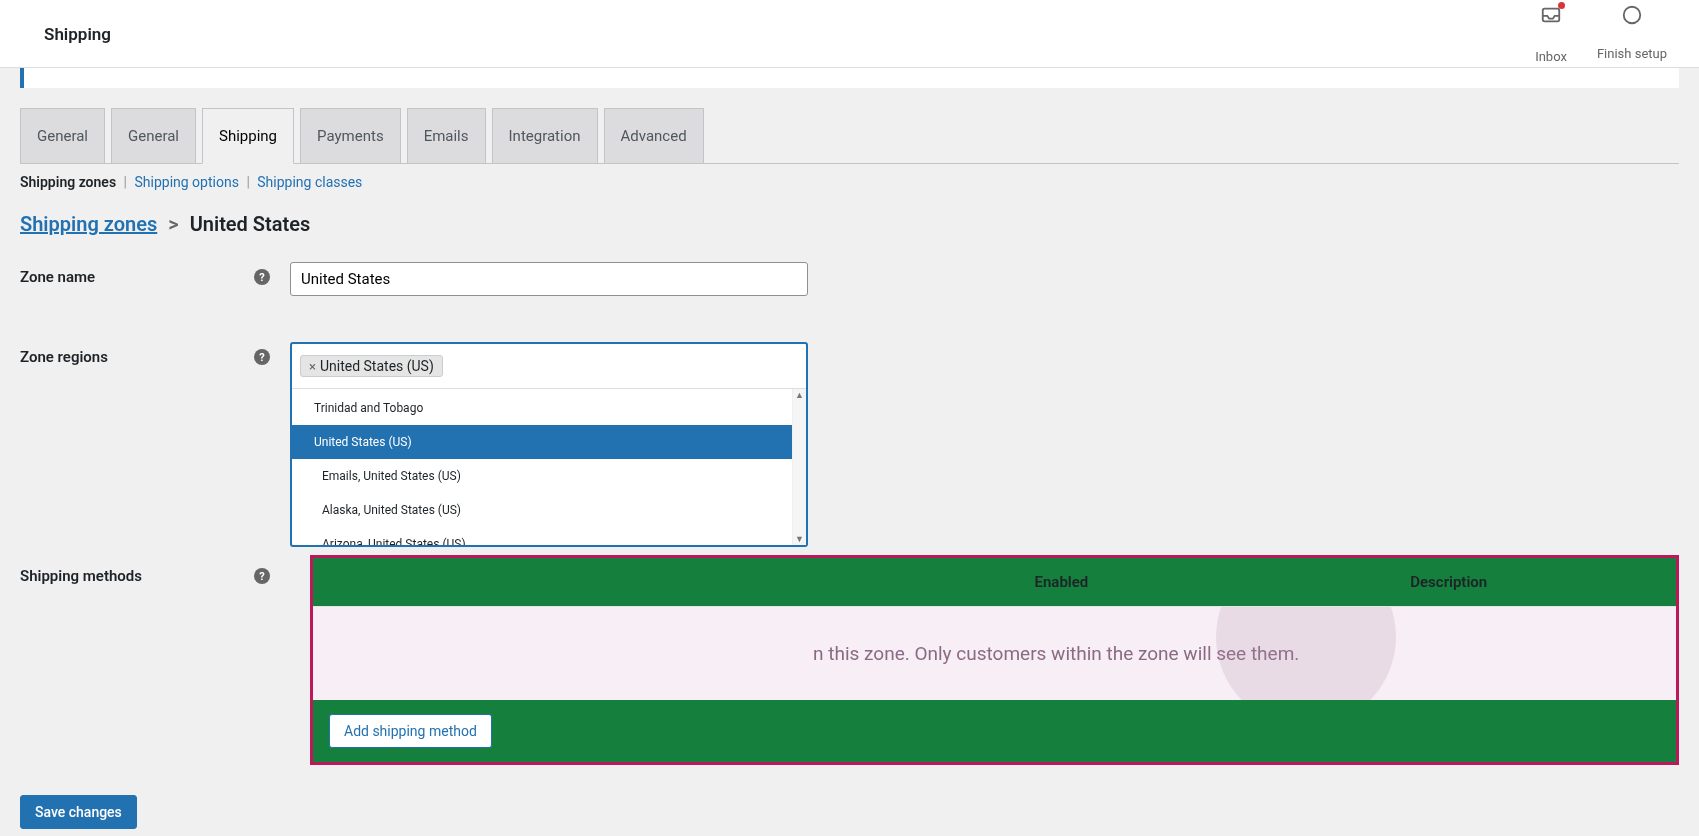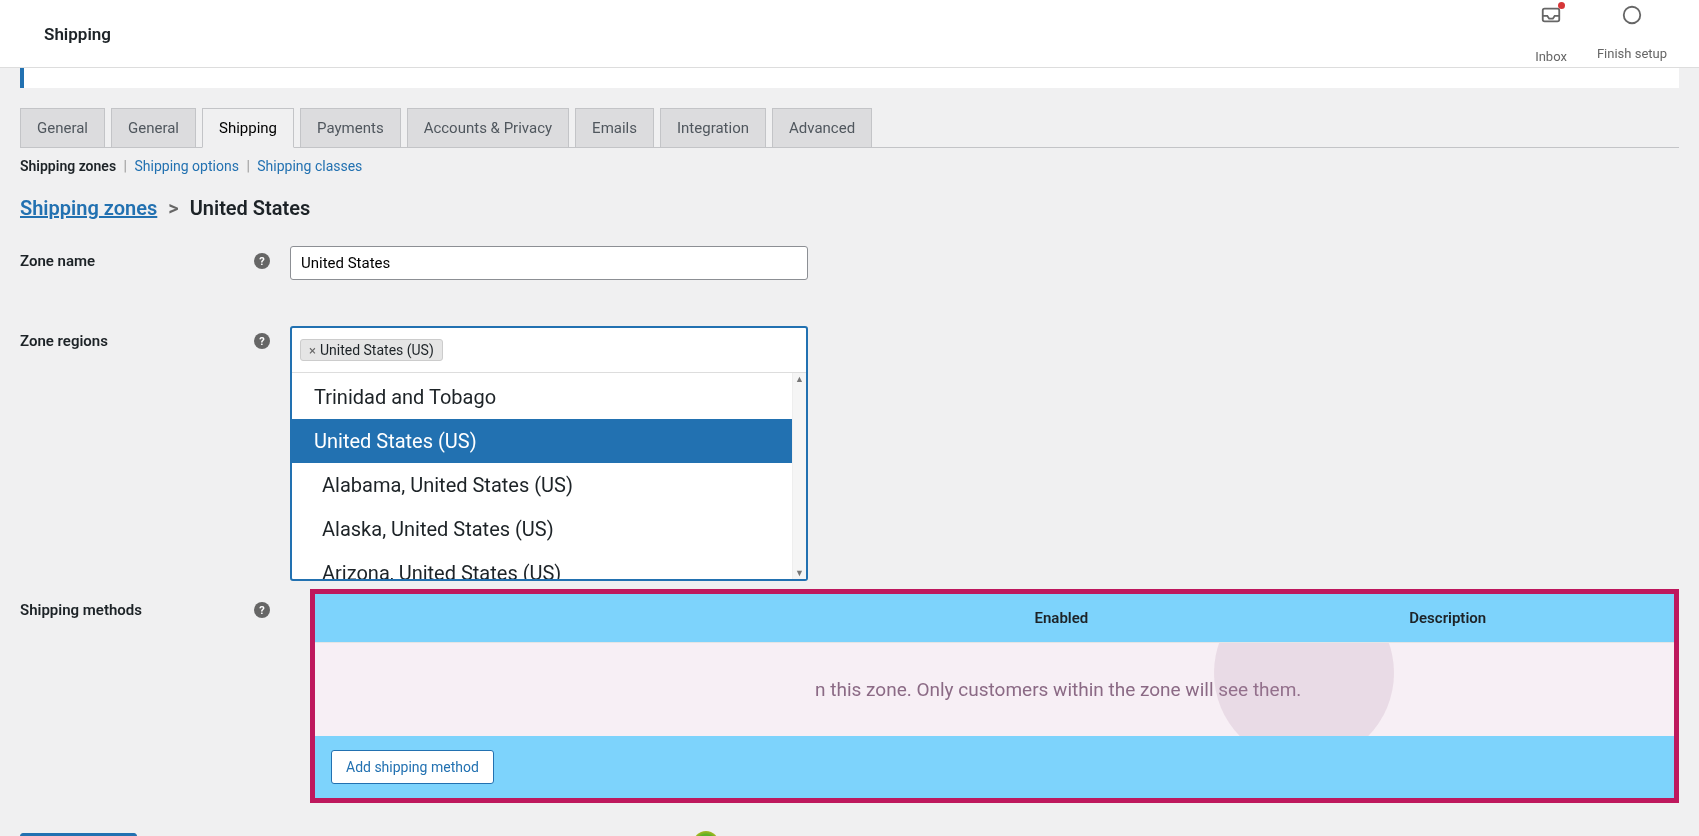--- a/index.html
+++ b/index.html
@@ -11,21 +11,21 @@
     .top-bar-item { display: flex; flex-direction: column; align-items: center; gap: 20px; cursor: pointer; color: #666; font-size: 13px; }
     .top-bar-item svg { width: 22px; height: 22px; }
     .top-bar-item .icon-wrap { position: relative; }
     .top-bar-item .dot { position: absolute; top: -2px; right: -3px; width: 7px; height: 7px; background: #d63638; border-radius: 50%; }
     
     .content-wrap { padding: 0 20px 20px; }
     .notice-stub { height: 20px; margin: 0 0 20px 0; }
     .notice-stub-inner { height: 100%; border-left: 4px solid #2271b1; background: #fff; }
     
     .nav-tabs { display: flex; border-bottom: 1px solid #c3c4c7; margin-bottom: 10px; }
-    .nav-tab { background: #dcdcde; color: #50575e; padding: 10px 16px; margin-right: 6px; border: 1px solid #c3c4c7; border-bottom: none; cursor: pointer; font-size: 15px; }
+    .nav-tab { background: #dcdcde; color: #50575e; padding: 18px 16px; margin-right: 6px; border: 1px solid #c3c4c7; border-bottom: none; cursor: pointer; font-size: 15px; }
     .nav-tab.active { background: #f0f0f1; color: #000; border-bottom: 1px solid #f0f0f1; margin-bottom: -1px; }
     
     .sub-nav { margin-bottom: 22px; font-size: 14px; }
     .sub-nav a { color: #2271b1; text-decoration: none; cursor: pointer; }
     .sub-nav .current { color: #1d2327; font-weight: 600; }
     .sub-nav .sep { color: #999; margin: 0 4px; }
     
     .breadcrumb { font-size: 20px; font-weight: 600; margin-bottom: 26px; }
     .breadcrumb a { color: #2271b1; text-decoration: underline; }
     .breadcrumb .arrow { margin: 0 6px; color: #666; }
@@ -34,33 +34,33 @@
     .form-label { width: 270px; font-size: 15px; font-weight: 600; display: flex; align-items: center; justify-content: space-between; padding-right: 20px; padding-top: 6px; }
     .help-icon { width: 16px; height: 16px; border-radius: 50%; background: #666; color: #fff; display: inline-flex; align-items: center; justify-content: center; font-size: 11px; font-weight: bold; cursor: help; }
     .form-field { width: 518px; }
     .text-input { width: 100%; padding: 7px 10px; border: 1px solid #8c8f94; border-radius: 3px; font-size: 15px; background: #fff; }
     
     .select2-container { width: 518px; border: 2px solid #2271b1; border-radius: 3px; background: #fff; position: relative; }
     .select2-selection { padding: 7px 8px; min-height: 44px; display: flex; flex-wrap: wrap; gap: 4px; align-items: center; }
     .select2-tag { background: #e5e5e5; border: 1px solid #ccc; border-radius: 3px; padding: 2px 8px; font-size: 14px; display: inline-flex; align-items: center; gap: 4px; }
     .select2-tag-remove { color: #666; cursor: pointer; font-size: 13px; }
     .select2-dropdown { border-top: 1px solid #ddd; max-height: 228px; overflow: hidden; position: relative; }
-    .select2-option { padding: 10px 22px; font-size: 20px; cursor: pointer; }
+    .select2-option { padding: 10px 22px; font-size: 12px; cursor: pointer; }
     .select2-option.sub { padding-left: 30px; }
     .select2-option.highlighted { background: #2271b1; color: #fff; position: relative; }
     .select2-option.sub { padding-left: 30px; }
     .select2-option:first-child { padding-top: 12px; }
     .scroll-track { position: absolute; right: 0; top: 0; bottom: 0; width: 14px; background: #f5f5f5; border-left: 1px solid #eee; }
     .scroll-arrow { height: 12px; display: flex; align-items: center; justify-content: center; color: #777; font-size: 9px; }
     .scroll-arrow.top { position: absolute; top: 0; left: 0; right: 0; }
     .scroll-arrow.bot { position: absolute; bottom: 0; left: 0; right: 0; }
     
     .cursor-mark { position: absolute; width: 26px; height: 26px; border-radius: 50%; background: radial-gradient(circle, #7fd04a 0%, #5ab025 50%, #f0c020 90%); pointer-events: none; z-index: 100; left: 403px; top: 505px; }
     
-    .methods-table-wrap { margin-left: 290px; margin-top: -30px; margin-bottom: 10px; border: 5px solid #be185d; background: #7dd3fc; border-radius: 0; position: relative; width: calc(100% - 290px); }
+    .methods-table-wrap { margin-left: 290px; margin-top: -30px; margin-bottom: 10px; border: 3px solid #be185d; background: #15803d; border-radius: 0; position: relative; width: calc(100% - 290px); }
     .methods-header { display: flex; border-bottom: 1px solid #e5e5e5; padding: 15px 20px; font-size: 15px; font-weight: 600; }
     .methods-header span:nth-child(1) { flex: 2; visibility: hidden; }
     .methods-header span:nth-child(2) { flex: 1; text-align: left; padding-left: 210px; }
     .methods-header span:nth-child(3) { flex: 1; text-align: left; padding-left: 130px;}
     .methods-body { padding: 35px 20px; background: linear-gradient(45deg, #f7eff5, #f7eff5); color: #8b6a85; font-size: 19px; text-align: left; padding-left: 500px; position: relative; overflow: hidden;}
     .methods-body::before { content: ''; position: absolute; right: 280px; top: -60px; width: 180px; height: 180px; border-radius: 50%; background: rgba(180,140,170,0.2); }
     .methods-footer { padding: 14px 16px; border-radius: 6px; }
     
     .form-row.methods-row { margin-bottom: 0; }
     .form-row.methods-row .form-label { padding-top: 0; }
@@ -99,21 +99,20 @@
 <div class="content-wrap">
   <div class="notice-stub">
       <div class="notice-stub-inner"></div>
     </div>
 
   <div class="nav-tabs">
     <div class="nav-tab">General</div>
     <div class="nav-tab">General</div>
     <div class="nav-tab active">Shipping</div>
     <div class="nav-tab">Payments</div>
-    <div class="nav-tab">Accounts &amp; Privacy</div>
     <div class="nav-tab">Emails</div>
     <div class="nav-tab">Integration</div>
     <div class="nav-tab">Advanced</div>
   </div>
 
   <div class="sub-nav">
     <span class="current">Shipping zones</span>
     <span class="sep">|</span>
     <a>Shipping options</a>
     <span class="sep">|</span>
@@ -145,21 +144,21 @@
       <div class="select2-container">
         <div class="select2-selection">
           <span class="select2-tag">
             <span class="select2-tag-remove">×</span>
             <span>United States (US)</span>
           </span>
         </div>
         <div class="select2-dropdown">
           <div class="select2-option">Trinidad and Tobago</div>
           <div class="select2-option highlighted">United States (US)</div>
-          <div class="select2-option sub">Alabama, United States (US)</div>
+          <div class="select2-option sub">Emails, United States (US)</div>
           <div class="select2-option sub">Alaska, United States (US)</div>
           <div class="select2-option sub" style="padding-bottom:0;margin-bottom:-6px;">Arizona, United States (US)</div>
           <div class="scroll-track">
             <div class="scroll-arrow top">▲</div>
             <div class="scroll-arrow bot">▼</div>
           </div>
         </div>
       </div>
       <div class="cursor-mark"></div>
 

